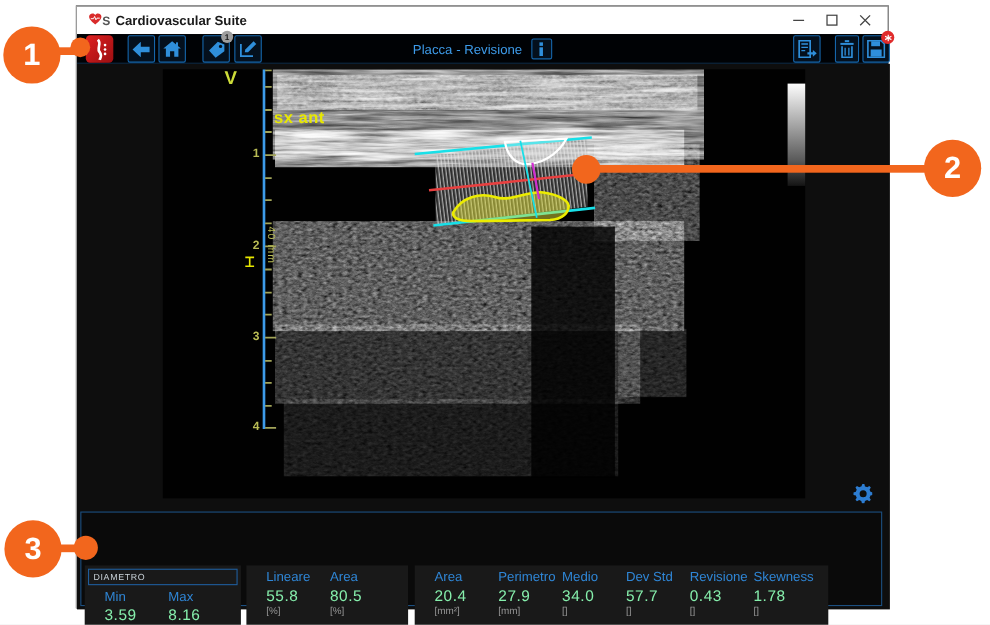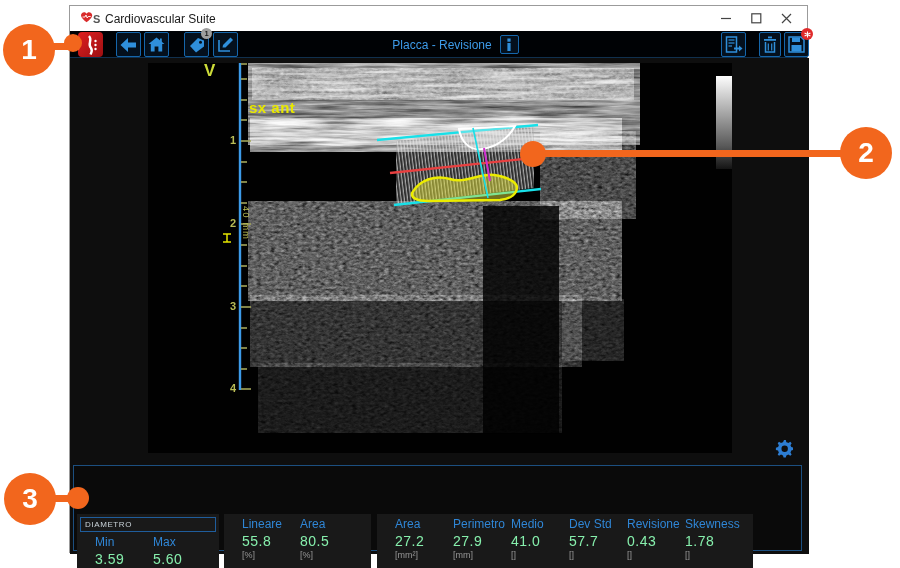--- a/index.html
+++ b/index.html
@@ -4,29 +4,29 @@
 <style>
   * { margin:0; padding:0; box-sizing:border-box; }
   html,body { width:900px; height:568px; background:#ffffff; font-family:"Liberation Sans", sans-serif; overflow:hidden; position:relative; }
 
   
   .app-window { position:absolute; left:69px; top:5px; width:739px; height:548px; border:1px solid #9b9b9b; background:#0f0f0f; }
 
   
   .titlebar { position:absolute; left:0; top:0; width:100%; height:25px; background:#ffffff; display:flex; align-items:center; }
   .app-icon { margin-left:8px; display:flex; align-items:center; }
-  .app-title { margin-left:5px; font-size:12px; color:#1a1a1a; }
+  .app-title { margin-left:5px; font-size:12px; color:#1a1a1a;font-weight:bold; }
   .win-controls { position:absolute; right:6px; top:0; height:25px; display:flex; }
   .win-btn { width:30px; height:25px; display:flex; align-items:center; justify-content:center; }
 
   
   .toolbar { position:absolute; left:0; top:25px; width:100%; height:27px; background:#000205; border-bottom:1px solid #10304e; }
   .tb-btn { position:absolute; top:1px; width:25px; height:25px; background:#04101d; border:1px solid #1566ab; border-radius:2px; display:flex; align-items:center; justify-content:center; }
   .tb-logo { position:absolute; top:1px; left:8px; width:25px; height:25px; border-radius:4px; background:linear-gradient(135deg,#e02020,#9c0f12); border:none; display:flex; align-items:center; justify-content:center; }
-  .tb-center { position:absolute; left:17px; top:0; width:100%; height:27px; display:flex; align-items:center; justify-content:center; gap:8px; pointer-events:none; }
+  .tb-center { position:absolute; left:0; top:0; width:100%; height:27px; display:flex; align-items:center; justify-content:center; gap:8px; pointer-events:none; }
   .tb-title { color:#3d9be9; font-size:12px; }
   .badge-gray { position:absolute; top:-5px; right:-4px; width:11px; height:11px; border-radius:50%; background:#9e9e9e; color:#1c1c1c; font-size:7.5px; font-weight:bold; display:flex; align-items:center; justify-content:center; }
   .badge-red { position:absolute; top:-5px; right:-5px; width:12px; height:12px; border-radius:50%; background:#e02b2b; display:flex; align-items:center; justify-content:center; }
 
   
   .content { position:absolute; left:0; top:52px; width:739px; height:496px; background:#0e0e0e; }
   .us-canvas { position:absolute; left:78px; top:5px; width:584px; height:390px; background:#010101; }
   .us-canvas svg.scene { position:absolute; left:0; top:0; }
 
   .lbl { position:absolute; font-weight:bold; }
@@ -262,21 +262,21 @@
       <div class="panel" id="panel-0" style="left:3px; width:142px;">
           <div class="panel-hdr">DIAMETRO</div>
           <div class="measures">
             <div class="measure">
               <div class="m-label">Min</div>
               <div class="m-value">3.59</div>
               <div class="m-unit">[mm]</div>
             </div>
             <div class="measure">
               <div class="m-label">Max</div>
-              <div class="m-value">5.60</div>
+              <div class="m-value">8.16</div>
               <div class="m-unit">[mm]</div>
             </div>
           </div>
         </div>
       <div class="panel" id="panel-1" style="left:150px; width:147px;">
           <div class="measures">
             <div class="measure">
               <div class="m-label">Lineare</div>
               <div class="m-value">55.8</div>
               <div class="m-unit">[%]</div>
@@ -285,31 +285,31 @@
               <div class="m-label">Area</div>
               <div class="m-value">80.5</div>
               <div class="m-unit">[%]</div>
             </div>
           </div>
         </div>
       <div class="panel" id="panel-2" style="left:303px; width:376px;">
           <div class="measures">
             <div class="measure">
               <div class="m-label">Area</div>
-              <div class="m-value">27.2</div>
+              <div class="m-value">20.4</div>
               <div class="m-unit">[mm²]</div>
             </div>
             <div class="measure">
               <div class="m-label">Perimetro</div>
               <div class="m-value">27.9</div>
               <div class="m-unit">[mm]</div>
             </div>
             <div class="measure">
               <div class="m-label">Medio</div>
-              <div class="m-value">41.0</div>
+              <div class="m-value">34.0</div>
               <div class="m-unit">[]</div>
             </div>
             <div class="measure">
               <div class="m-label">Dev Std</div>
               <div class="m-value">57.7</div>
               <div class="m-unit">[]</div>
             </div>
             <div class="measure">
               <div class="m-label">Revisione</div>
               <div class="m-value">0.43</div>

